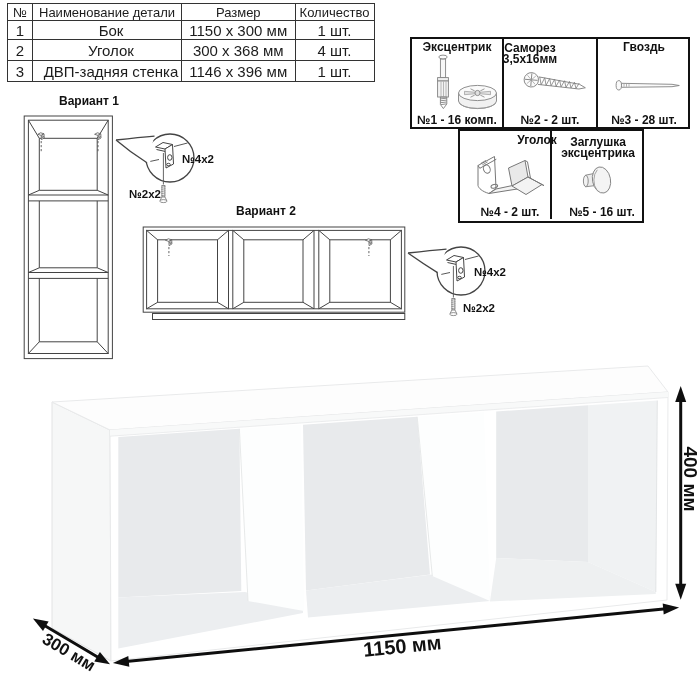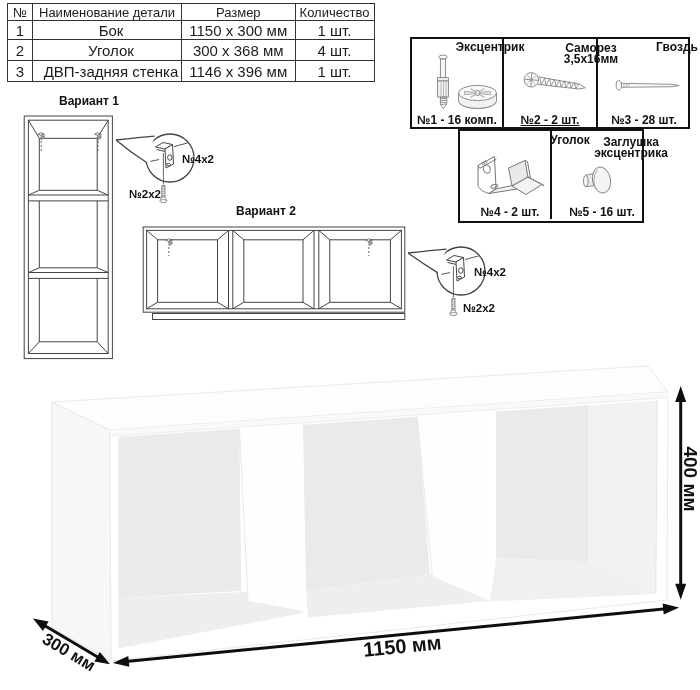--- a/index.html
+++ b/index.html
@@ -5,21 +5,21 @@
   html,body{margin:0;padding:0;background:#fff;}
   body{width:700px;height:690px;position:relative;font-family:"Liberation Sans",sans-serif;overflow:hidden;will-change:transform;}
   #stage{position:absolute;left:0;top:0;width:700px;height:690px;}
   table.parts{border-collapse:collapse;position:absolute;left:7px;top:3px;table-layout:fixed;}
   table.parts td{border:1px solid #333;padding:0;} table.parts td.nm{padding-left:8px;text-align:center;} table.parts td{color:#1c1c1c;overflow:hidden;white-space:nowrap;}
   table.parts .hdr td{font-size:13px;height:16px;}
   table.parts .row td{font-size:15px;}
   .c{text-align:center;}
   
   .hwbox{position:absolute;border:2px solid #111;background:#fff;}
-  .hwtitle{position:absolute;font-size:12px;font-weight:bold;color:#111;text-align:center;line-height:11px;padding-left:33px;}
+  .hwtitle{position:absolute;font-size:12px;font-weight:bold;color:#111;text-align:center;line-height:11px;}
   .hwlabel{position:absolute;font-size:12px;font-weight:bold;color:#111;text-align:center;}
   .vtitle{position:absolute;font-size:12px;font-weight:bold;color:#111;z-index:3;}
   .vlabel{position:absolute;font-size:11.5px;font-weight:bold;color:#111;z-index:3;}
 </style>
 </head>
 <body>
 
 <table class="parts">
   <colgroup>
       <col style="width:25px">
@@ -62,23 +62,23 @@
 <div style="position:absolute;left:596px;top:39px;width:2px;height:88px;background:#111;"></div>
 
 <div class="hwbox" style="left:458px;top:129px;width:182px;height:90px;"></div>
 
 <div style="position:absolute;left:550px;top:131px;width:2px;height:88px;background:#111;"></div>
 
 <div class="hwtitle" style="left:411px;top:42px;width:92px;">Эксцентрик</div>
 
 <div class="hwlabel" style="left:411px;top:113px;width:92px;">№1 - 16 комп.</div>
 
-<div class="hwtitle" style="left:512px;top:42.5px;width:92px;">Саморез<br>3,5х16мм</div>
-
-<div class="hwlabel" style="left:504px;top:113px;width:92px;text-decoration:underline;">№2 - 2 шт.</div>
+<div class="hwtitle" style="left:484px;top:42.5px;width:92px;">Саморез<br>3,5х16мм</div>
+
+<div class="hwlabel" style="left:504px;top:113px;width:92px;">№2 - 2 шт.</div>
 
 <div class="hwtitle" style="left:598px;top:42px;width:92px;">Гвоздь</div>
 
 <div class="hwlabel" style="left:598px;top:113px;width:92px;">№3 - 28 шт.</div>
 
 <div class="hwtitle" style="left:459px;top:135px;width:92px;margin-left:32px;">Уголок</div>
 
 <div class="hwlabel" style="left:464px;top:205px;width:92px;">№4 - 2 шт.</div>
 
 <div class="hwtitle" style="left:552px;top:137px;width:92px;">Заглушка<br>эксцентрика</div>

